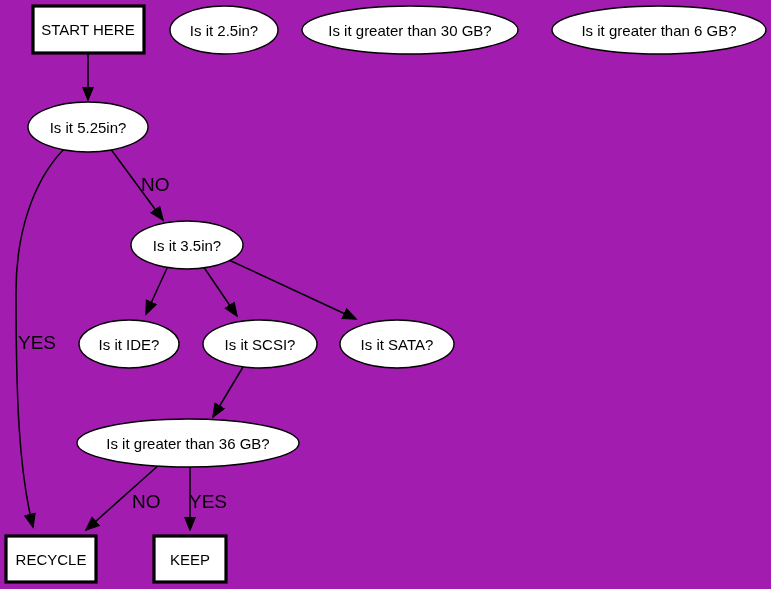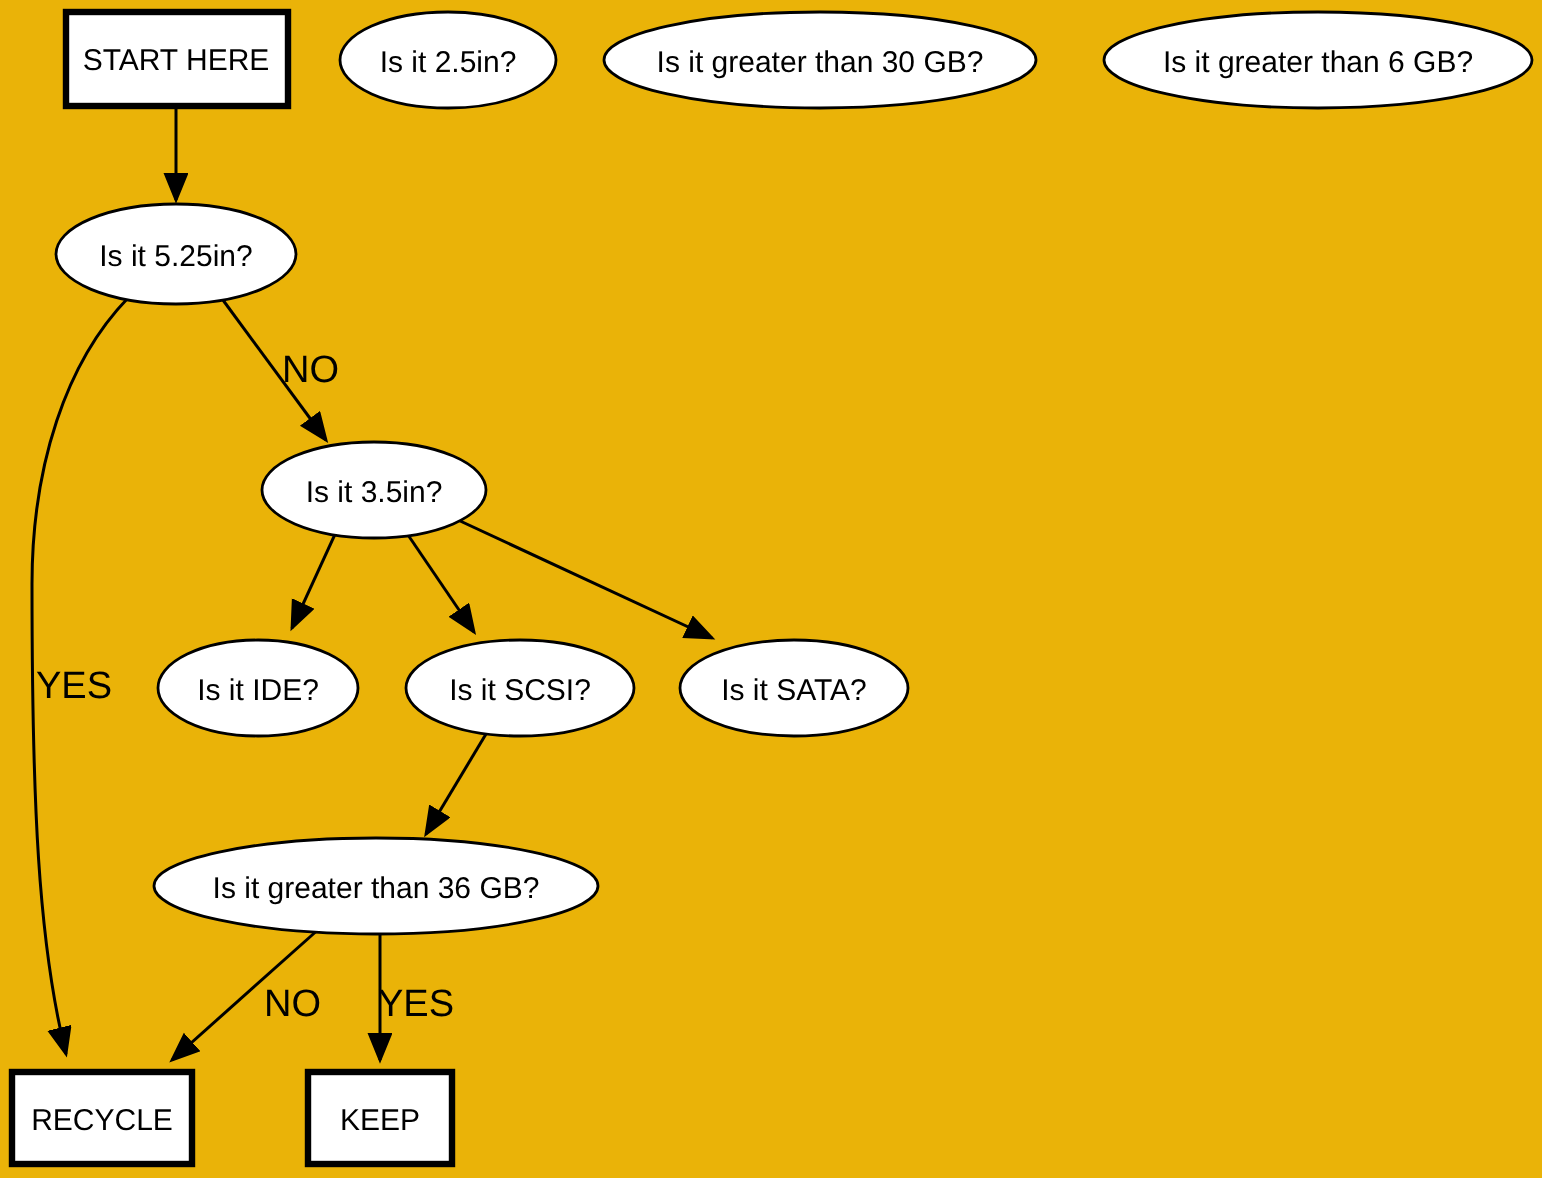--- a/index.html
+++ b/index.html
@@ -4,21 +4,21 @@
 <style>
   html, body {
     margin: 0;
     padding: 0;
     background: #ffffff;
   }
   .canvas {
     position: relative;
     width: 771px;
     height: 589px;
-    background: #eab308;
+    background: #a21caf;
     overflow: hidden;
   }
   svg {
     display: block;
   }
   .edge {
     fill: none;
     stroke: #000000;
     stroke-width: 1.5;
     marker-end: url(#arrowhead);

